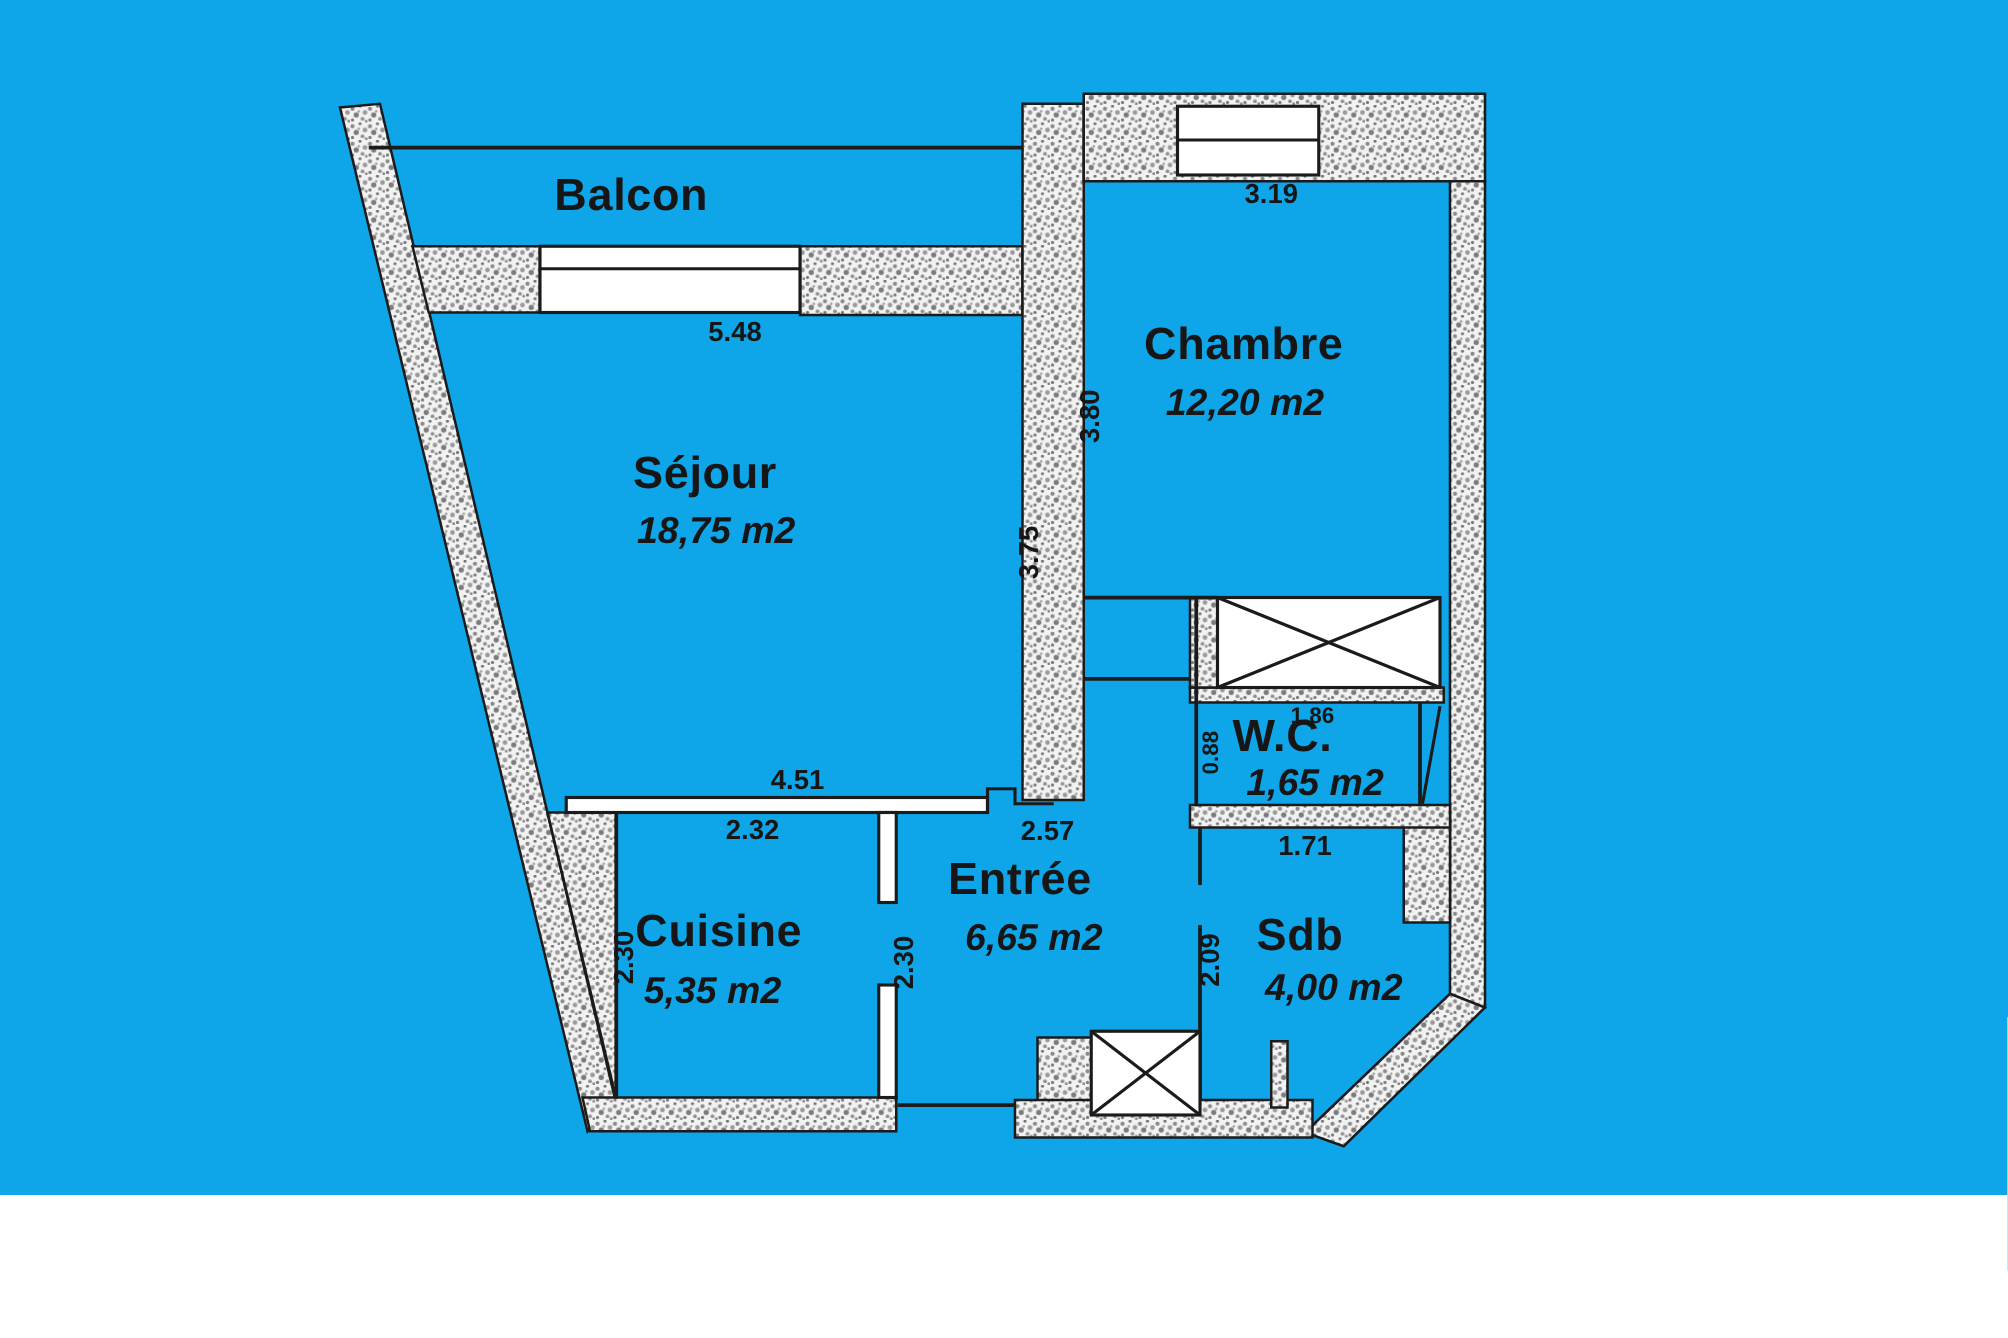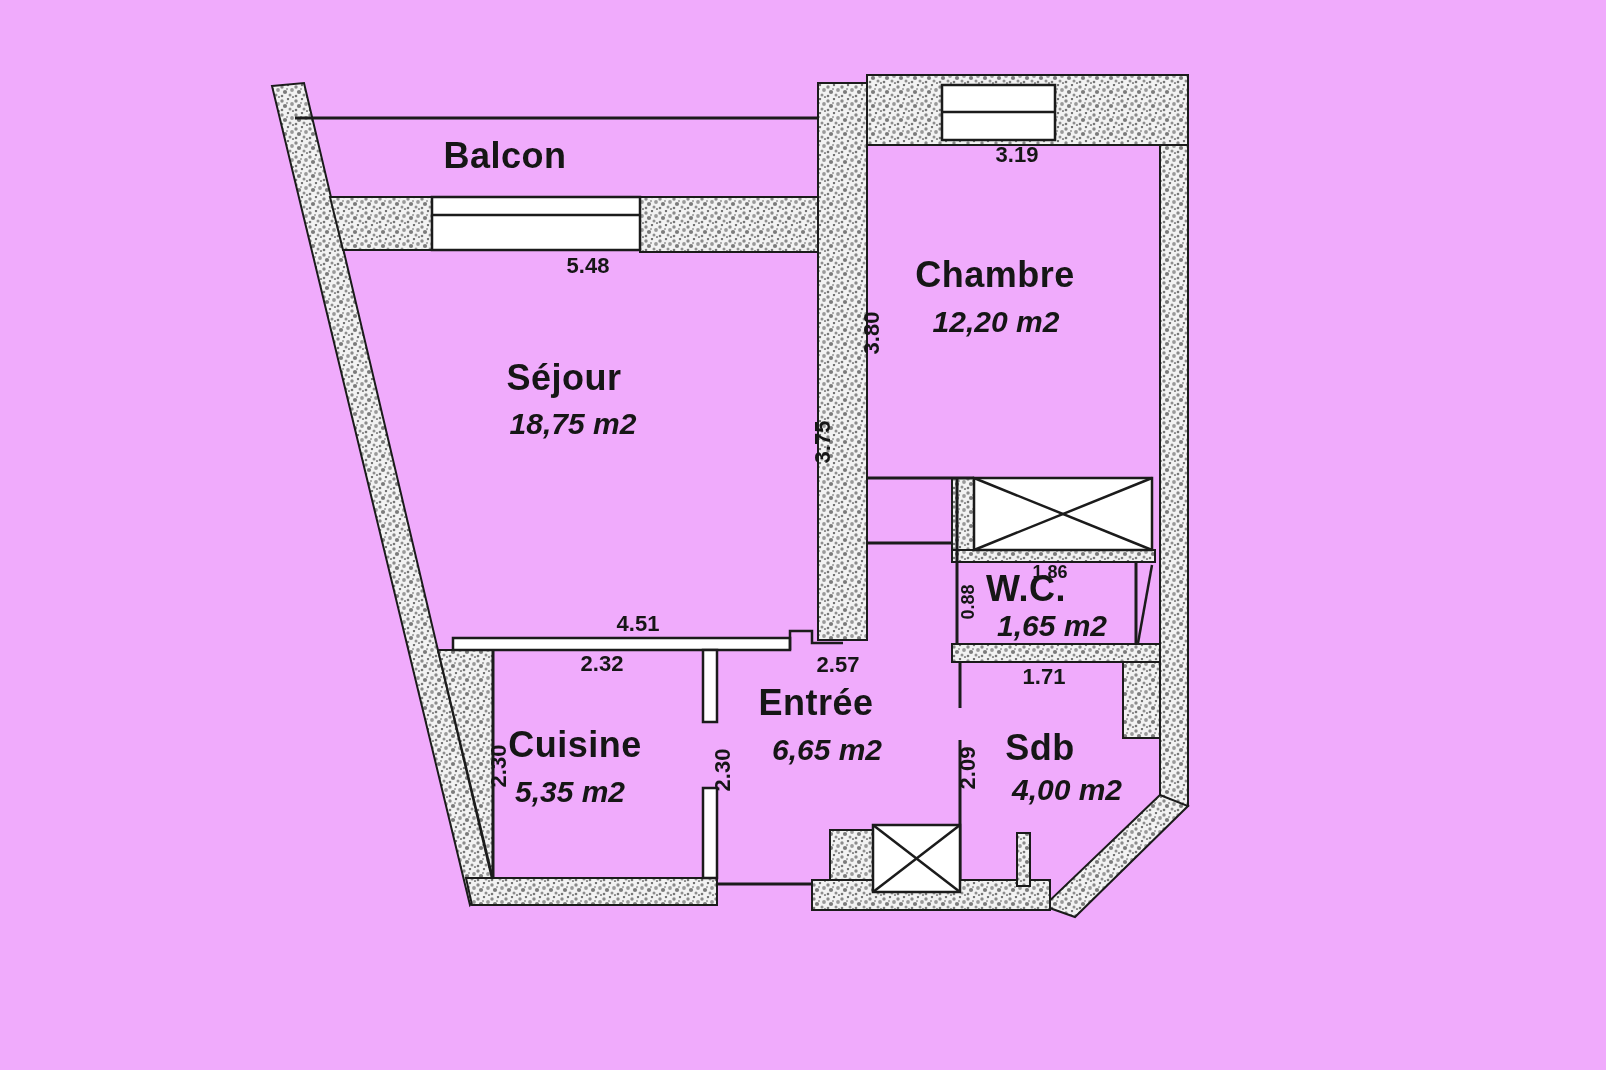--- a/index.html
+++ b/index.html
@@ -7,22 +7,22 @@
     padding: 0;
     background: #ffffff;
     width: 1606px;
     height: 1070px;
     overflow: hidden;
     font-family: "Liberation Sans", sans-serif;
   }
   #plan-wrap {
     position: relative;
     width: 1606px;
-    height: 1070px;
-    background: #f0abfc;
+    height: 956px;
+    background: #0ea5e9;
   }
   svg text {
     fill: #161616;
     font-family: "Liberation Sans", sans-serif;
   }
   .room-label   { font-size: 36px; font-weight: 600; letter-spacing: 0.5px; }
   .room-area    { font-size: 30px; font-style: italic; font-weight: 600; }
   .dim          { font-size: 22px; font-weight: 600; }
   .dim-sm       { font-size: 18px; font-weight: 600; }
   .wall         { fill: url(#speckle); stroke: #1b1b1b; stroke-width: 2; }

